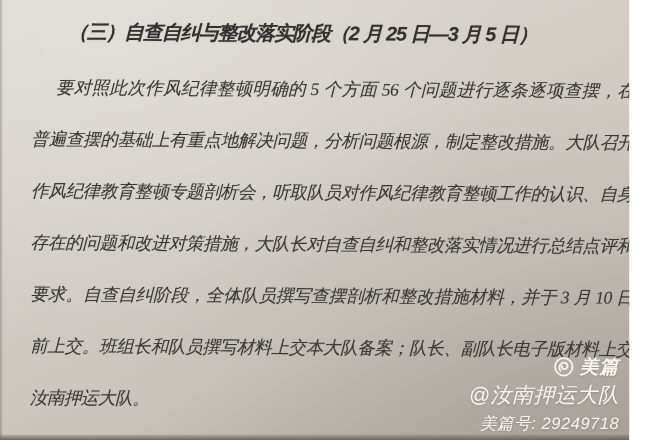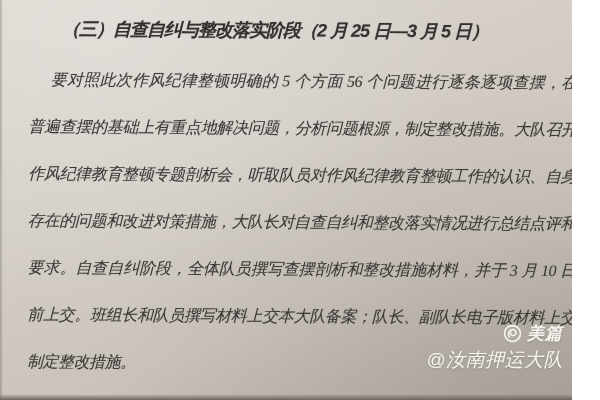--- a/index.html
+++ b/index.html
@@ -98,31 +98,32 @@
 
   <div class="doc">
     <div class="heading">（三）自查自纠与整改落实阶段（2 月 25 日—3 月 5 日）</div>
 
     <div class="line indent l0">要对照此次作风纪律整顿明确的 5 个方面 56 个问题进行逐条逐项查摆，在</div>
     <div class="line l1">普遍查摆的基础上有重点地解决问题，分析问题根源，制定整改措施。大队召开</div>
     <div class="line l2">作风纪律教育整顿专题剖析会，听取队员对作风纪律教育整顿工作的认识、自身</div>
     <div class="line l3">存在的问题和改进对策措施，大队长对自查自纠和整改落实情况进行总结点评和</div>
     <div class="line l4">要求。自查自纠阶段，全体队员撰写查摆剖析和整改措施材料，并于 3 月 10 日</div>
     <div class="line l5">前上交。班组长和队员撰写材料上交本大队备案；队长、副队长电子版材料上交</div>
-    <div class="line last l6">制定整改措施。</div>
+    <div class="line last l6">汝南押运大队。</div>
   </div>
 
   <div class="watermark">
     <div class="wm-brand-row">
       <span class="wm-logo">
         <svg viewBox="0 0 24 24" fill="none" xmlns="http://www.w3.org/2000/svg">
           <circle cx="12" cy="12" r="10" stroke="rgba(252,250,246,0.95)" stroke-width="2"></circle>
           <path d="M8.2 16.5 C 5.0 11.5, 9.0 5.8, 13.6 7.4 C 17.6 8.8, 17.2 14.2, 13.0 14.6 C 10.6 14.8, 9.2 13.0, 9.8 10.9" stroke="rgba(252,250,246,0.95)" stroke-width="2" stroke-linecap="round"></path>
         </svg>
       </span>
       <span class="wm-brand">美篇</span>
     </div>
     <div class="wm-author">@汝南押运大队</div>
+    <div class="wm-id">美篇号: 29249718</div>
   </div>
 
   <div class="left-edge"></div>
   <div class="bottom-edge"></div>
 </div>
 
 </body></html>

